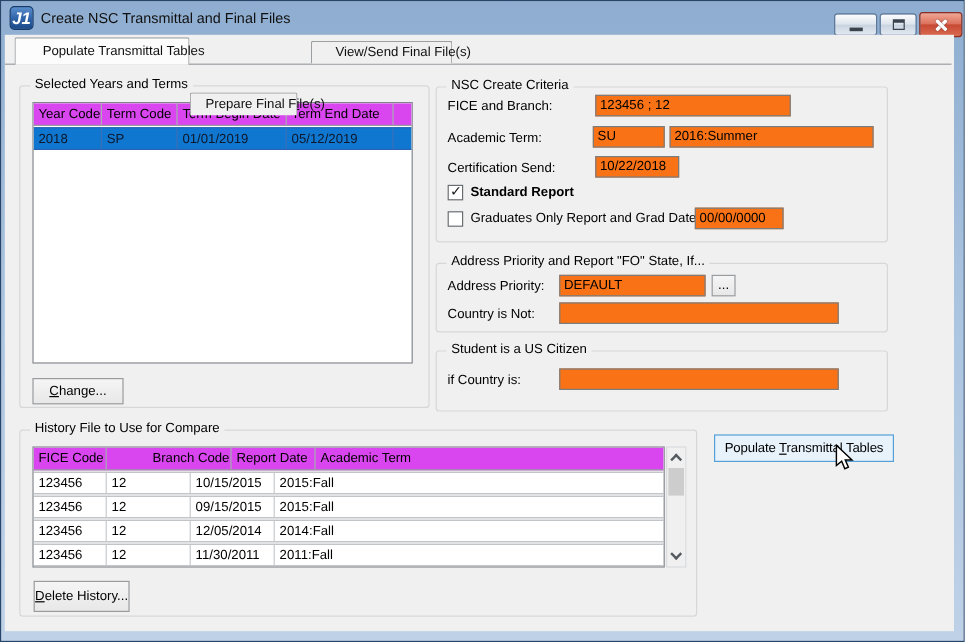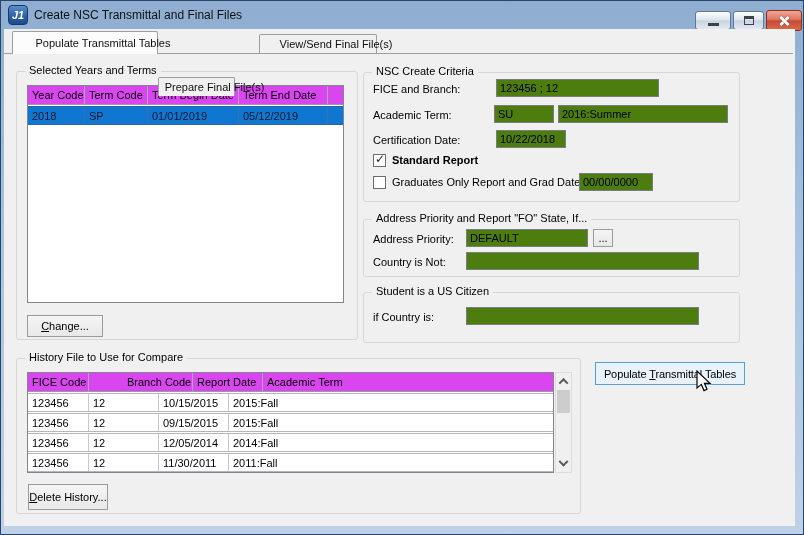--- a/index.html
+++ b/index.html
@@ -6,21 +6,21 @@
   body { background:#ffffff; font-family:"Liberation Sans","DejaVu Sans",sans-serif; }
   .window {
     position:relative; width:804px; height:535px;
     background:linear-gradient(180deg,#8eadd0 0%,#a9c3df 45%,#bed1e7 100%);
     border:1px solid #27456b;
   }
   .titlebar { position:absolute; left:0; top:0; width:802px; height:28px; display:flex; align-items:center; }
   .app-icon {
     position:absolute; left:7px; top:4px; width:20px; height:20px; border-radius:4px;
     background:linear-gradient(180deg,#5a8ecb 0%,#2e62a8 55%,#1c4a88 100%);
-    border:1px solid #16396b; color:#fff; font-weight:bold; font-size:11px;
+    border:1px solid #16396b; color:#fff; font-weight:bold; font-size:14px;
     display:flex; align-items:center; justify-content:center; font-style:italic;
   }
   .title-text { position:absolute; left:33px; top:7px; font-size:12px; color:#101010; white-space:nowrap; }
   .winbtn { position:absolute; top:10px; height:19px; border:1px solid #5e7897; border-radius:3px;
     background:linear-gradient(180deg,#fdfdfe 0%,#dde4ec 48%,#c8d3e0 52%,#e3e9f1 100%);
     display:flex; align-items:center; justify-content:center; }
   .btn-min { left:694px; width:36px; }
   .btn-max { left:732px; width:31px; }
   .btn-close { left:765px; top:9px; width:36px; height:21px; border:1px solid #8c2f20;
     background:linear-gradient(180deg,#f0a795 0%,#dd7460 45%,#c84a34 52%,#d96a50 100%); }
@@ -32,28 +32,28 @@
   .glyph-close::after { transform:rotate(-45deg); }
 
   .client { position:absolute; left:3px; top:28px; width:791px; height:497px; background:#f0f0f0; overflow:hidden; }
 
   .tabline { position:absolute; left:0px; top:24px; width:789px; height:1px; background:#9c9fa2; z-index:1; }
   .tab { position:absolute; z-index:2; display:flex; align-items:center; justify-content:center;
     font-size:11px; color:#101010; white-space:nowrap;padding-left:36px; }
   .tab-active { left:8px; top:2px; width:146px; height:23px; background:#fcfcfc;
     border:1px solid #9c9fa2; border-bottom:none; border-radius:2px 2px 0 0; }
   .tab-idle { top:5px; height:19px; background:#f0f0f0; border:1px solid #9c9fa2; border-bottom:none; border-radius:2px 2px 0 0; }
-  .tab-2 { left:154px; width:77px;margin-top:43px; }
+  .tab-2 { left:154px; width:90px;margin-top:43px; }
   .tab-3 { left:255px; width:118px; }
 
   .groupbox { position:absolute; border:1px solid #d7d7d7; border-radius:3px; }
   .grouplabel { position:absolute; top:-8px; left:8px; background:#f0f0f0; padding:0 4px; font-size:11px; color:#000; white-space:nowrap; }
 
   .lbl { position:absolute; font-size:11px; color:#000; white-space:nowrap; }
-  .tbox { position:absolute; height:18px; border:1px solid #7a7d80; background:#4d7c0f; font-family:"Liberation Sans","DejaVu Sans",sans-serif;
+  .tbox { position:absolute; height:18px; border:1px solid #7a7d80; background:#f97316; font-family:"Liberation Sans","DejaVu Sans",sans-serif;
     font-size:11px; color:#000; padding:0 3px; }
   .grid { position:absolute; background:#fff; border:1px solid #82868b; overflow:hidden; }
   .ghead { display:flex; height:19px; background:#d946ef; border-bottom:1px solid #989ca0; }
   .ghc { border-right:1px solid #a8acb0; padding:3px 0 0 4px; font-size:11px; white-space:nowrap; overflow:hidden; }
   .grow { display:flex; height:19px; margin-top:1px; border-top:1px solid #b3b7bb; border-bottom:1px solid #b3b7bb; }
   .gc { border-right:1px solid #c6cacd; padding:3px 0 0 4px; font-size:11px; white-space:nowrap; overflow:hidden; }
   .rowsel { background:#0f77d0; color:#0f172a; border-color:#2a63b4; }
   .rowsel .gc { border-right-color:#3a6fb8; }
 
   .btn { position:absolute; background:linear-gradient(180deg,#f5f5f5,#e8e8e8); border:1px solid #999b9e;
@@ -120,21 +120,21 @@
     </div>
     <button class="btn" style="left:23px; top:286px; width:76px; height:22px;"><span class="mn">C</span><span>hange...</span></button>
 
     <div class="groupbox" style="left:359px; top:43px; width:377px; height:130px;">
       <div class="grouplabel">NSC Create Criteria</div>
       <div class="lbl" style="left:9px; top:10px;">FICE and Branch:</div>
       <input class="tbox" style="left: 132px; top: 6px; width: 163px;" value="123456 ; 12">
       <div class="lbl" style="left:9px; top:36px;">Academic Term:</div>
       <input class="tbox" style="left: 130px; top: 32px; width: 60px;" value="SU">
       <input class="tbox" style="left: 194px; top: 32px; width: 170px;" value="2016:Summer">
-      <div class="lbl" style="left:9px; top:61px;">Certification Date:</div>
+      <div class="lbl" style="left:9px; top:61px;">Certification Send:</div>
       <input class="tbox" style="left: 132px; top: 57px; width: 70px;" value="10/22/2018">
       <div class="checkbox" style="left:9px; top:81px;">
         <span class="check-icon">✓</span>
       </div>
       <div class="lbl" style="left:28px; top:81px;font-weight:bold;">Standard Report</div>
       <div class="checkbox" style="left:9px; top:103px;"></div>
       <div class="lbl" style="left:28px; top:103px;">Graduates Only Report and Grad Date:</div>
       <input class="tbox" style="left: 215px; top: 100px; width: 74px;" value="00/00/0000">
     </div>
 

